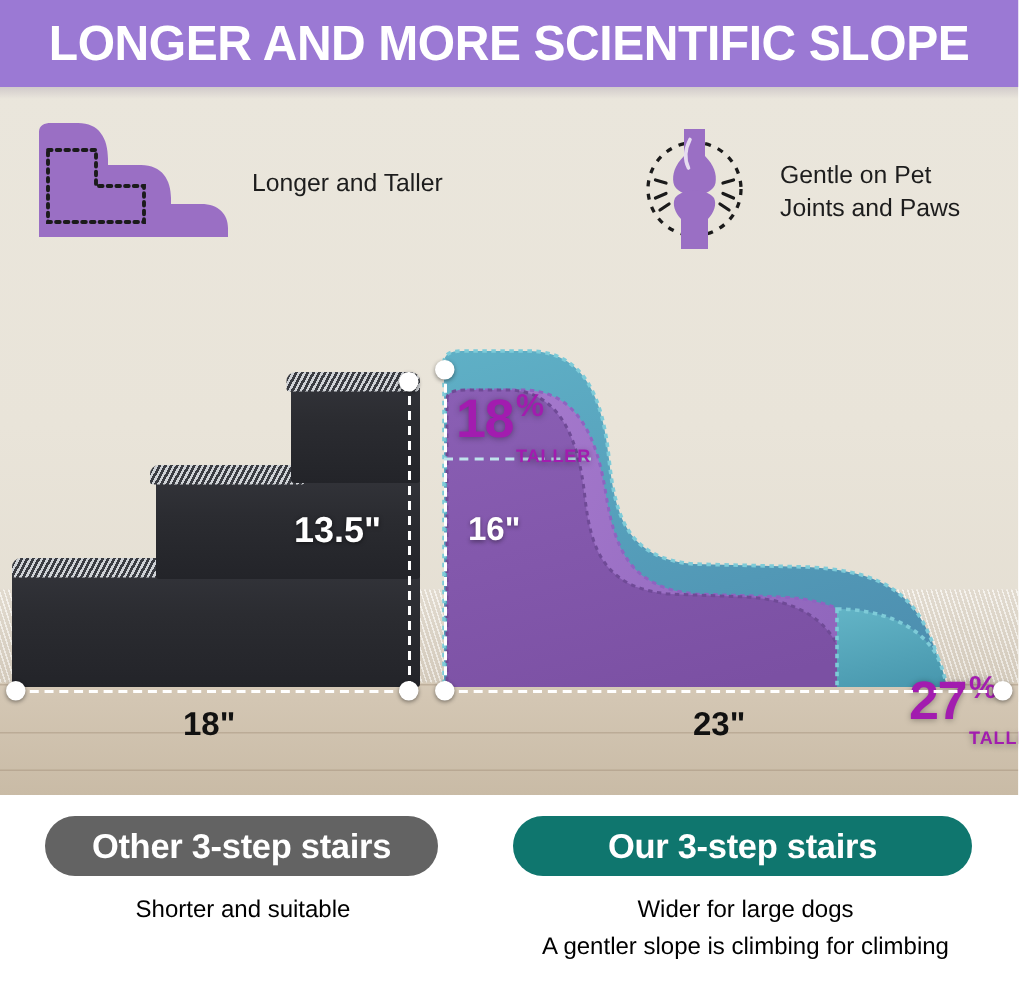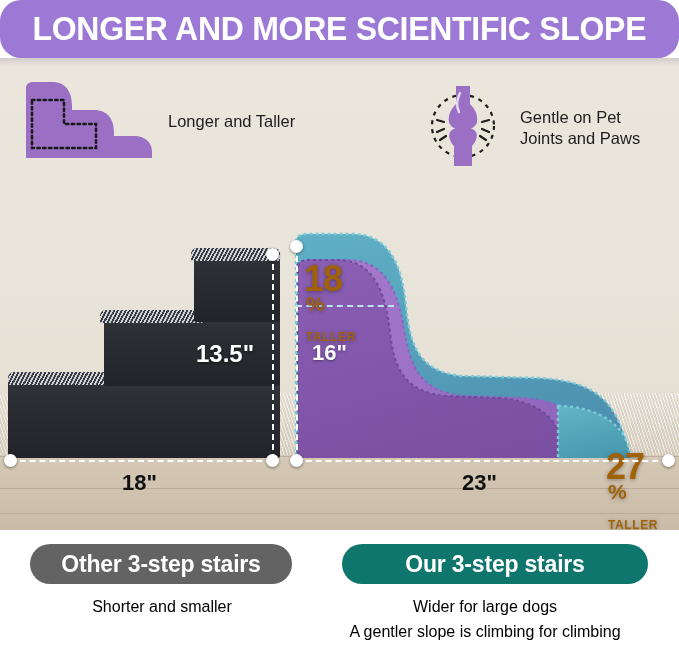--- a/index.html
+++ b/index.html
@@ -8,21 +8,21 @@
     font-family: "Liberation Sans", sans-serif;
     background: #ffffff;
     overflow: hidden;
   }
   .page { position: relative; width: 679px; height: 657px; background: #ffffff; }
 
   
   .banner {
     position: absolute; left: 0; top: 0; width: 679px; height: 58px;
     background: #9b79d4;
-    display: flex; align-items: center; justify-content: center; border-radius: 21px;
+    display: flex; align-items: center; justify-content: center;
   }
   .banner-title {
     color: #ffffff;
     font-size: 33px;
     font-weight: 700;
     letter-spacing: -0.3px;
     transform: scaleX(0.97);
     white-space: nowrap;
     font-family: "Liberation Sans", sans-serif;
   }
@@ -86,23 +86,22 @@
     position: absolute; color: #ffffff; font-size: 24px; font-weight: 700;
     text-shadow: 0 1px 3px rgba(0,0,0,0.55);
   }
 
   
   .ramp { position: absolute; left: 286px; top: 120px; width: 393px; height: 280px; }
   .ramp svg { display: block; }
 
   
   .pct-badge {
-    position: absolute; color: #a16207; display: flex; align-items: flex-start;
+    position: absolute; color: #a21caf; display: flex; align-items: flex-start;
     text-shadow: 0 1px 4px rgba(0,0,0,0.35);
-    flex-direction: column;
   }
   .pct-num { font-size: 36px; font-weight: 700; line-height: 0.92; letter-spacing: -1px; }
   .pct-right { display: flex; flex-direction: column; margin-left: 2px; }
   .pct-sign { font-size: 21px; font-weight: 700; line-height: 0.9; }
   .pct-word { font-size: 12px; font-weight: 700; letter-spacing: 0.6px; margin-top: 16px; }
 
   
   .dim-v {
     position: absolute; width: 0; border-left: 2.5px dashed #ffffff;
   }
@@ -126,21 +125,21 @@
   .pill {
     position: absolute; height: 40px; border-radius: 22px;
     display: flex; align-items: center; justify-content: center;
     color: #ffffff; font-size: 23px; font-weight: 700; letter-spacing: -0.2px;
     padding: 0 22px;
   }
   #pill-other { left: 30px; top: 14px; width: 262px; background: #636363; }
   #pill-our   { left: 342px; top: 14px; width: 306px; background: #0f766e; }
   .cap-col { position: absolute; }
   #cap-left  { left: 12px; top: 68px; width: 300px; }
-  #cap-right { left: 320px; top: 68px; width: 330px; }
+  #cap-right { left: 332px; top: 68px; width: 330px; }
   .cap-line { margin-bottom: 7px; }
 </style>
 </head>
 <body>
 
 <div class="page">
 
   <div class="banner">
     <div class="banner-title">LONGER AND MORE SCIENTIFIC SLOPE</div>
   </div>
@@ -268,21 +267,21 @@
     <div class="dim-h" style="left:296px; top:402px; width:372px;"></div>
     <div class="dim-dot" style="left:662px; top:396px;"></div>
     <div class="dim-text" style="left:462px; top:412px;">23"</div>
   </div>
 
   <div class="compare">
     <div class="pill" id="pill-other">Other 3-step stairs</div>
     <div class="pill" id="pill-our">Our 3-step stairs</div>
 
     <div class="cap-col" id="cap-left">
-      <div class="cap-line" style="text-align:center">Shorter and smaller</div>
+      <div class="cap-line" style="text-align:center">Shorter and suitable</div>
     </div>
 
     <div class="cap-col" id="cap-right">
       <div class="cap-line" style="text-align:center">Wider for large dogs</div>
       <div class="cap-line" style="text-align:center">A gentler slope is climbing for climbing</div>
     </div>
   </div>
 
 </div>
 

